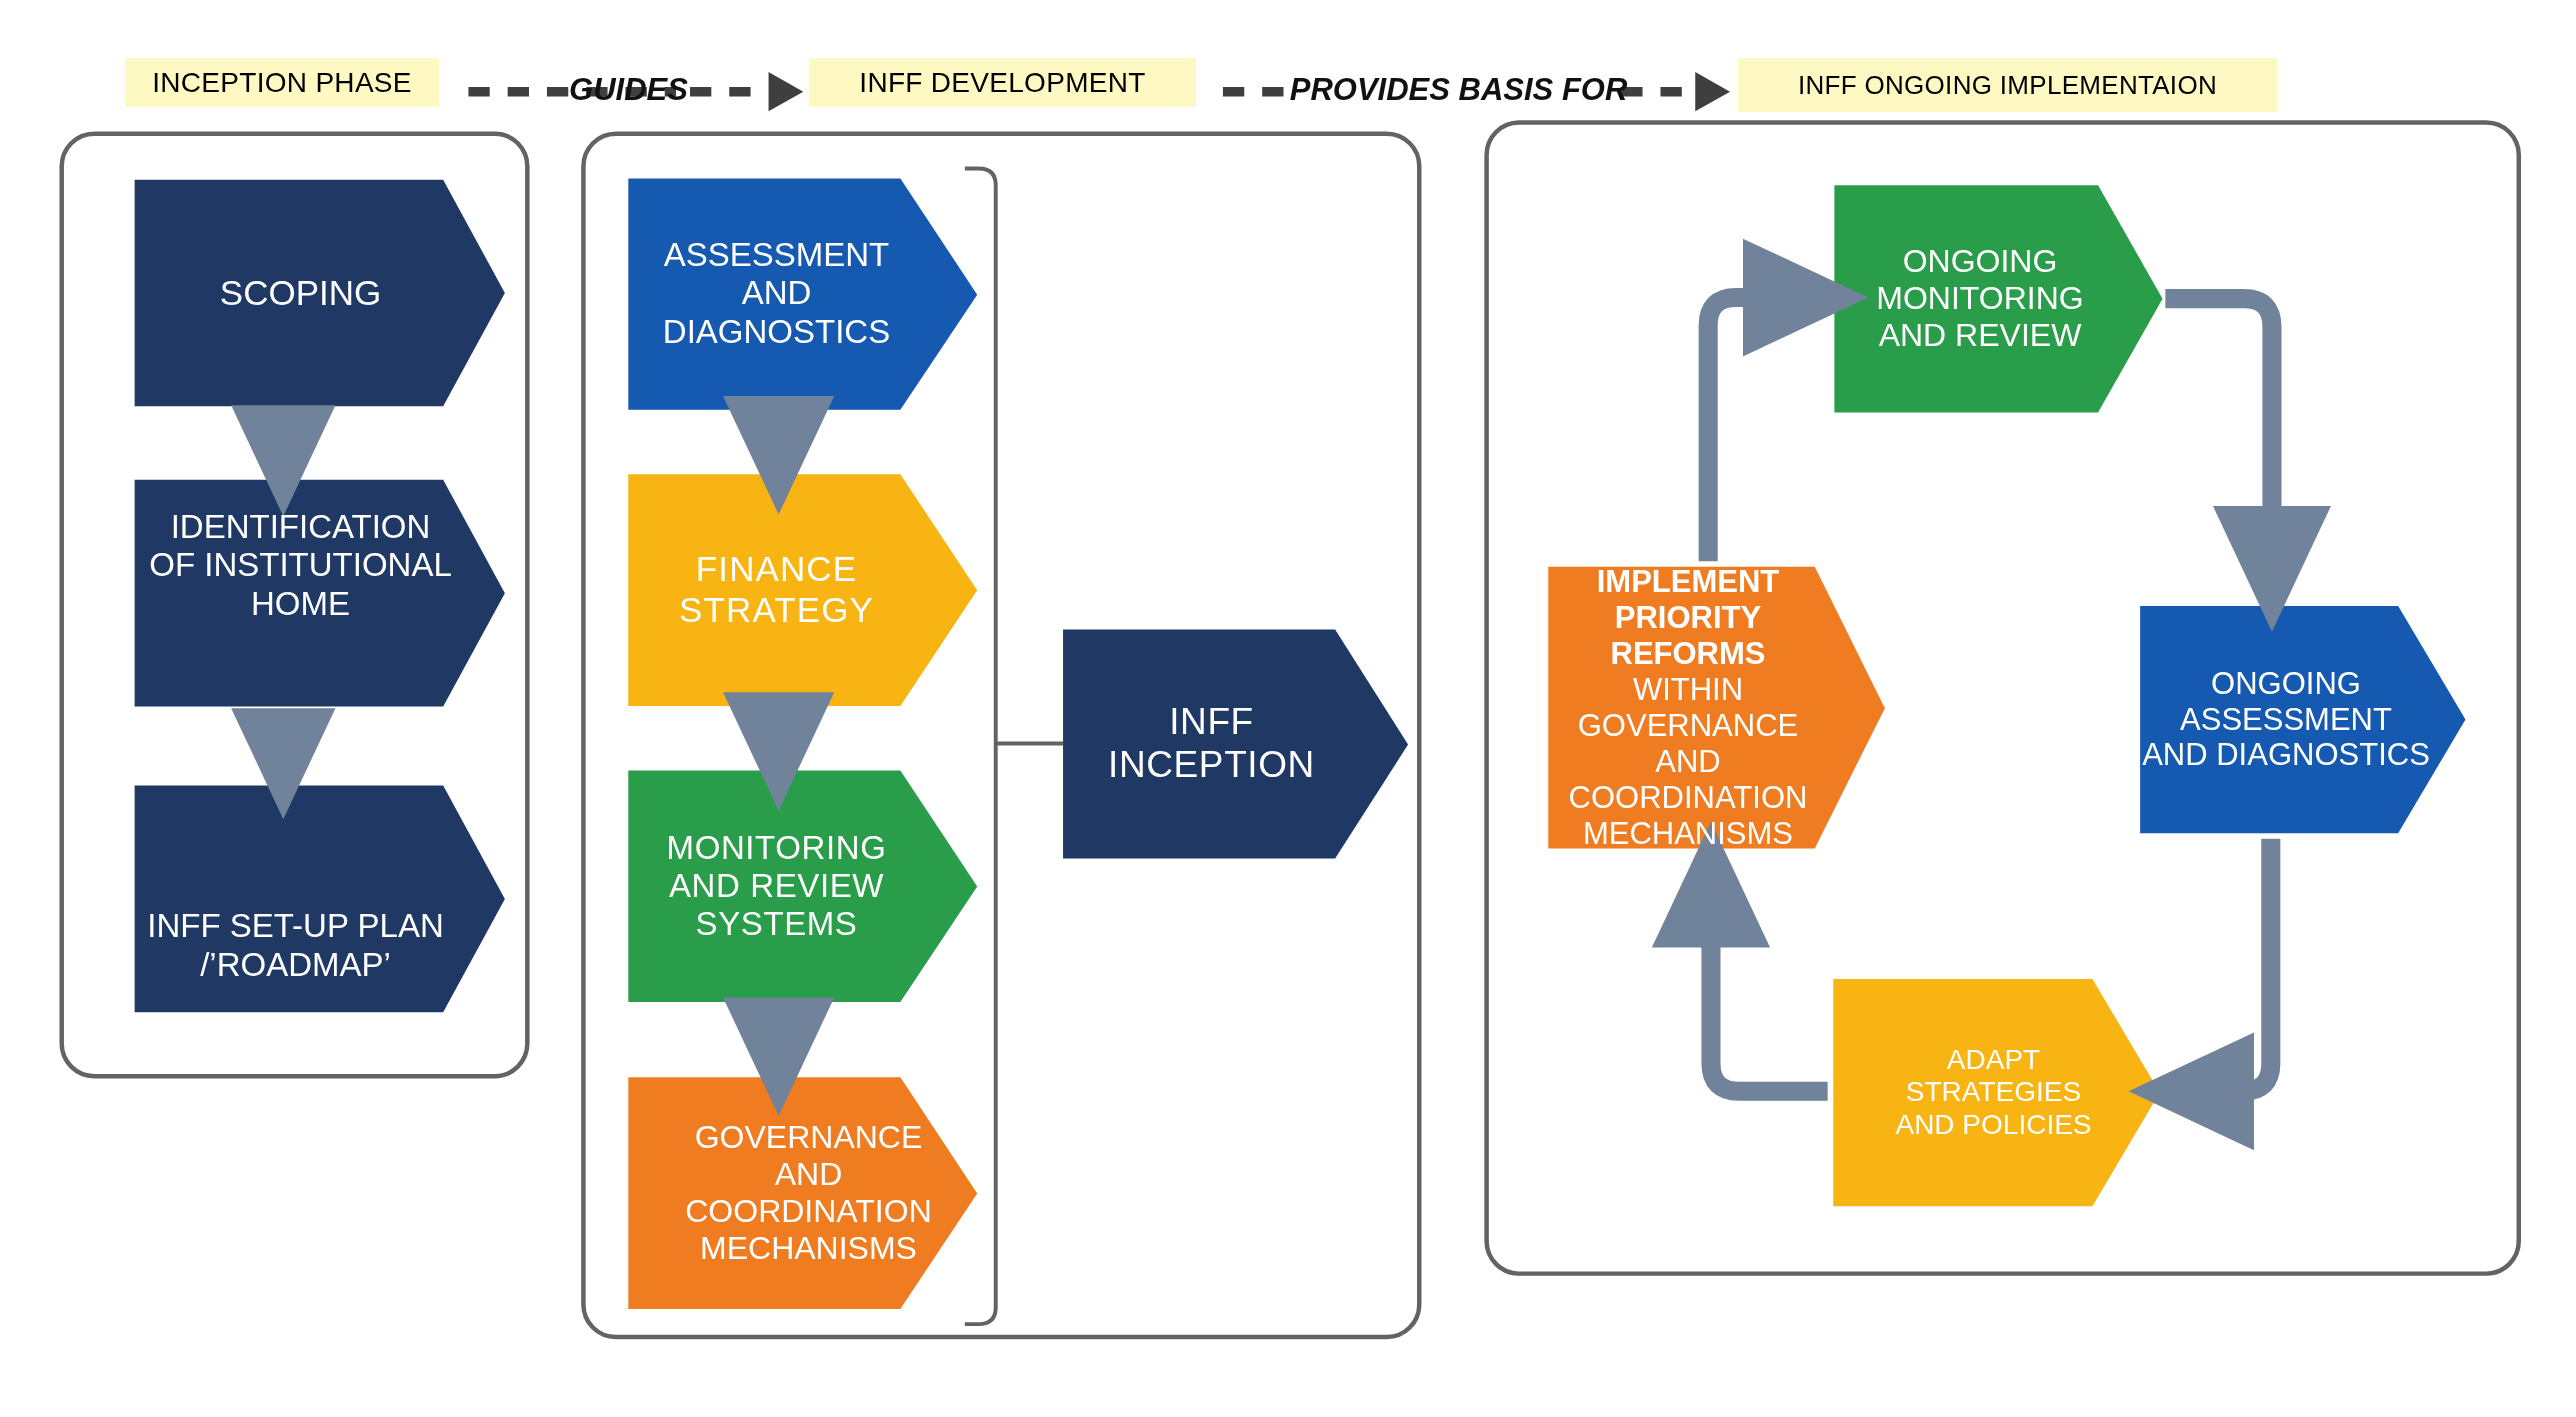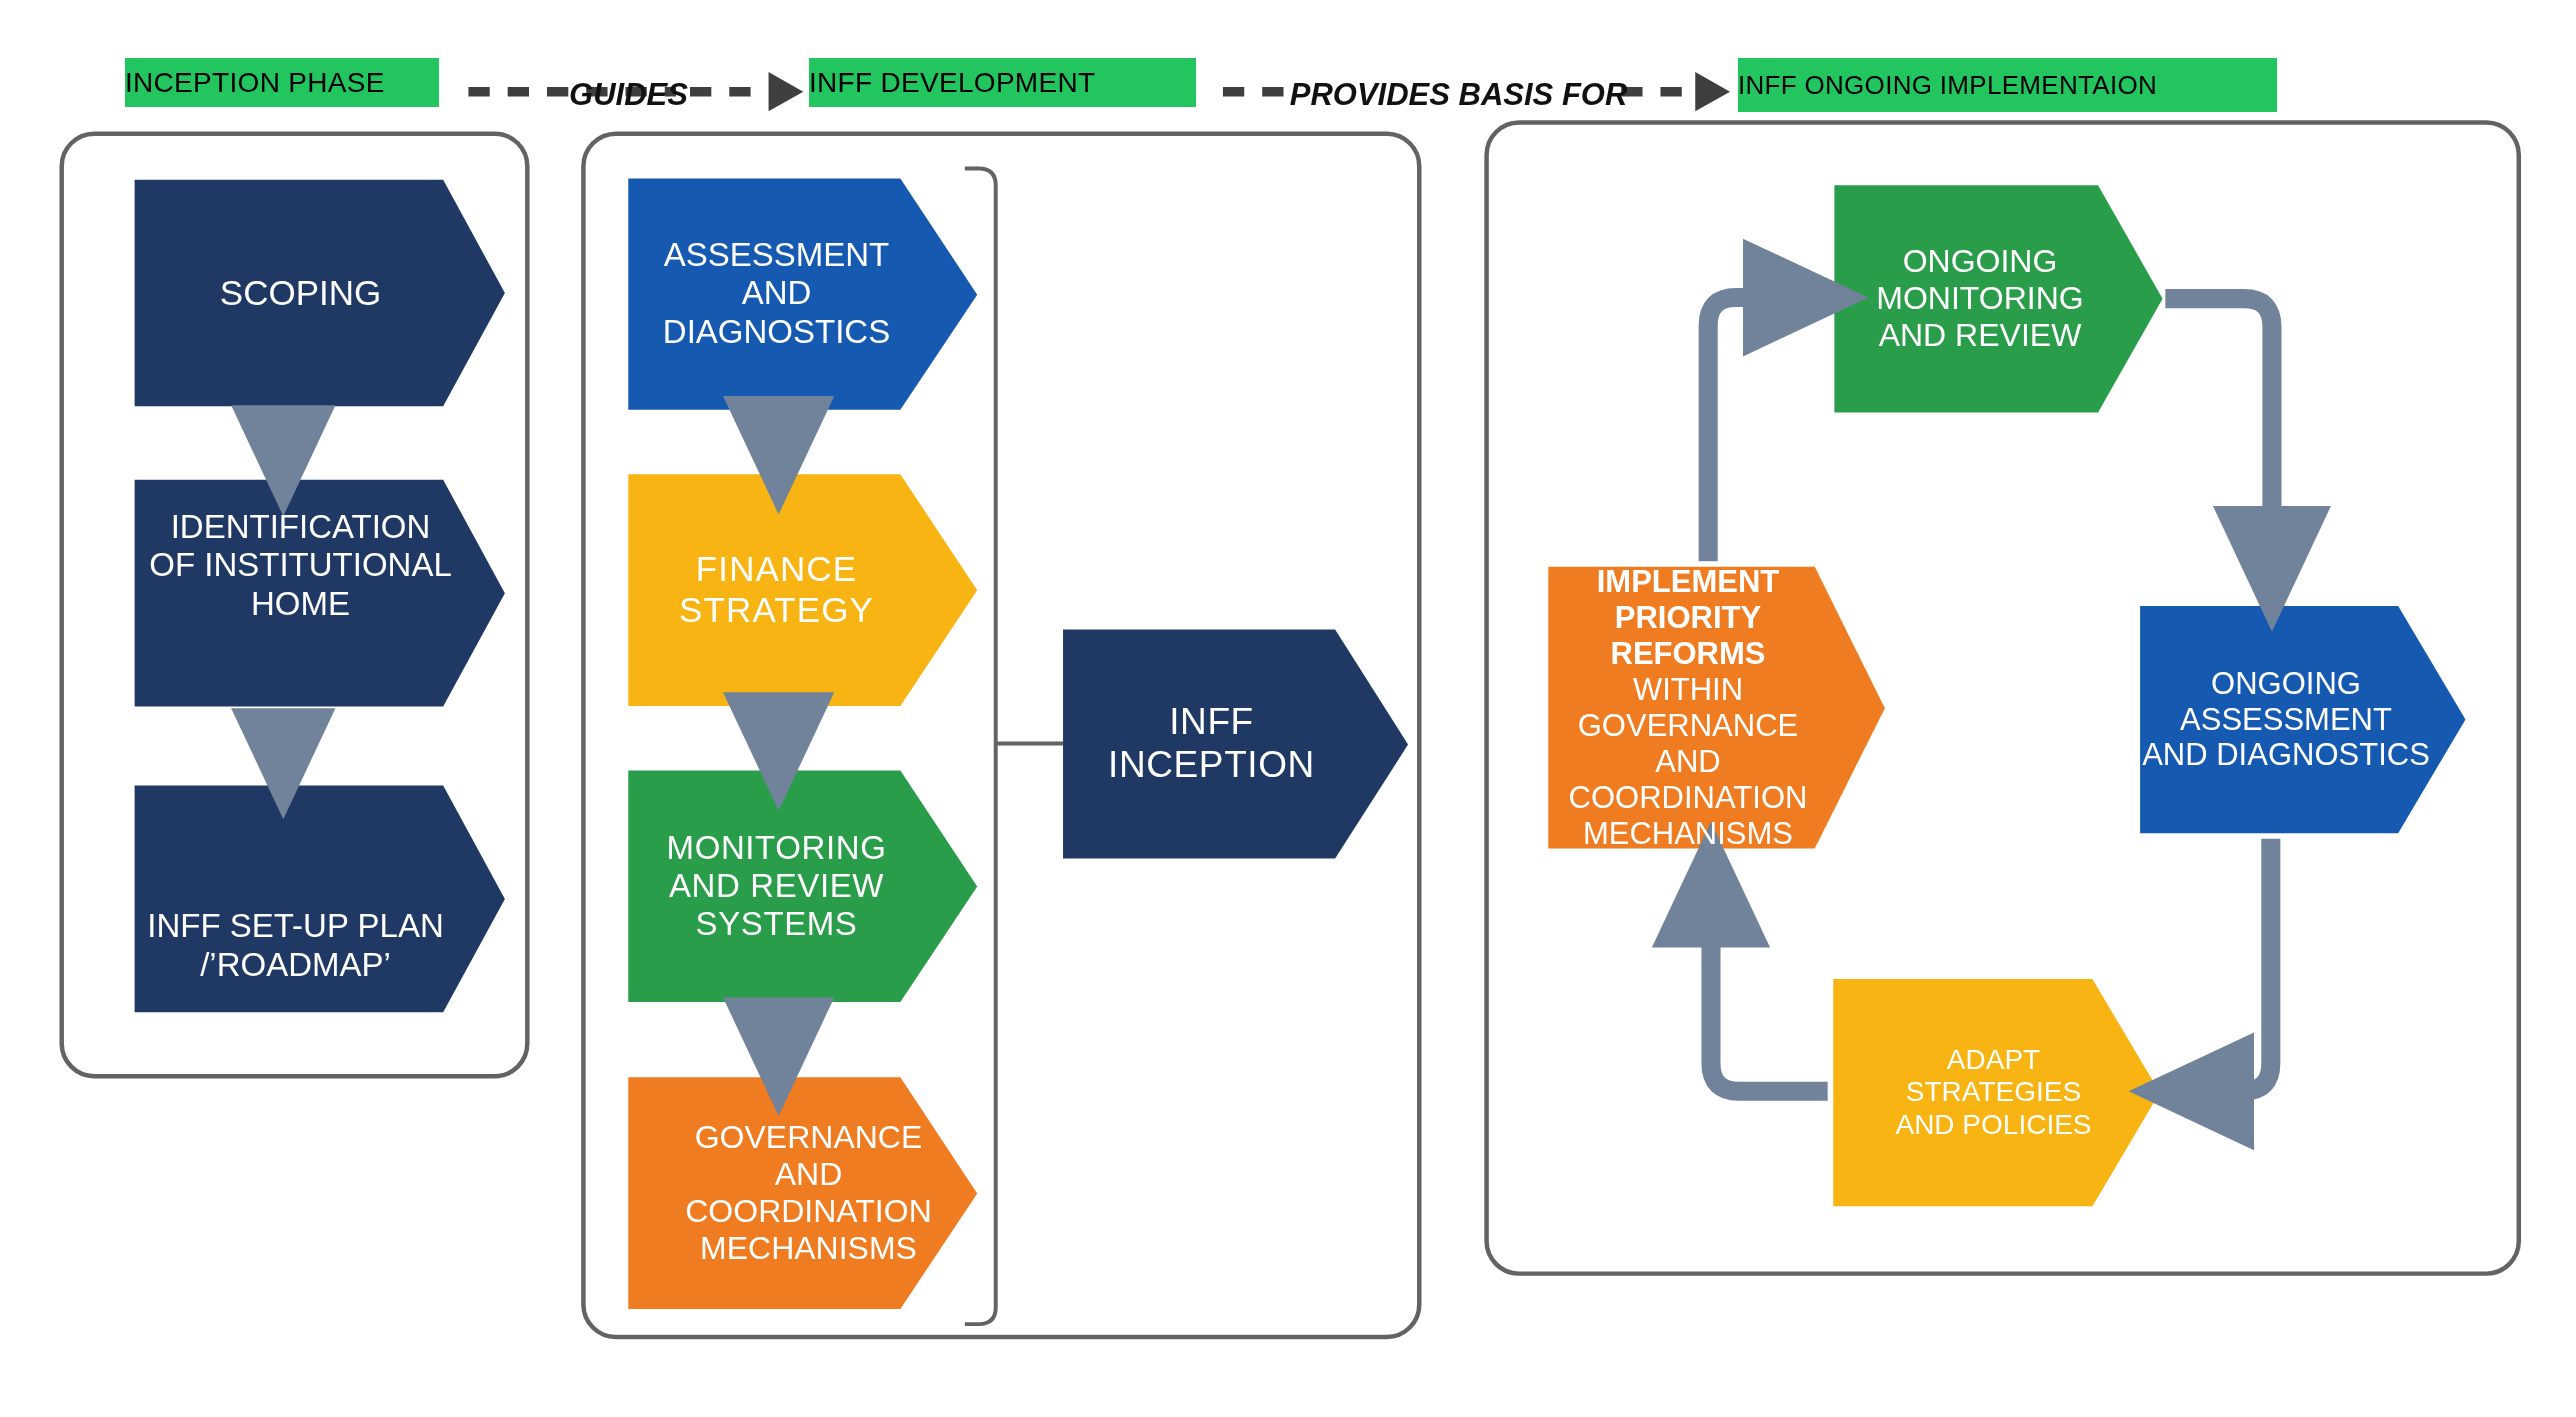--- a/index.html
+++ b/index.html
@@ -1,27 +1,27 @@
 <!DOCTYPE html>
 <html style="font-size:9px"><head>
 <meta charset="utf-8">
 <style>
   html,body{margin:0;padding:0;background:#ffffff;}
   body{font-family:"Liberation Sans",sans-serif;}
   #stage{position:relative;width:2576px;height:1418px;background:#ffffff;overflow:hidden;}
   svg.layer{position:absolute;left:0;top:0;width:2576px;height:1418px;}
 
   .hdr{
-    position:absolute;background:#22c55e;display:flex;align-items:center;
-    justify-content:flex-start;color:#000000;font-weight:400;
+    position:absolute;background:#fef9c3;display:flex;align-items:center;
+    justify-content:center;color:#000000;font-weight:400;
     font-family:"Liberation Sans Narrow","Liberation Sans",sans-serif;
     letter-spacing:0.3px;white-space:nowrap;
   }
   .conn-label{
-    position:absolute;display:flex;align-items:flex-end;justify-content:center;
+    position:absolute;display:flex;align-items:center;justify-content:center;
     font-style:italic;font-weight:700;color:#111111;white-space:nowrap;
     font-family:"Liberation Sans Narrow","Liberation Sans",sans-serif;
   }
 
   .chev-label{
     position:absolute;display:flex;flex-direction:column;align-items:center;
     justify-content:center;text-align:center;color:#ffffff;
     pointer-events:none;line-height:1.16;
   }
   .chev-label span{display:block;}

